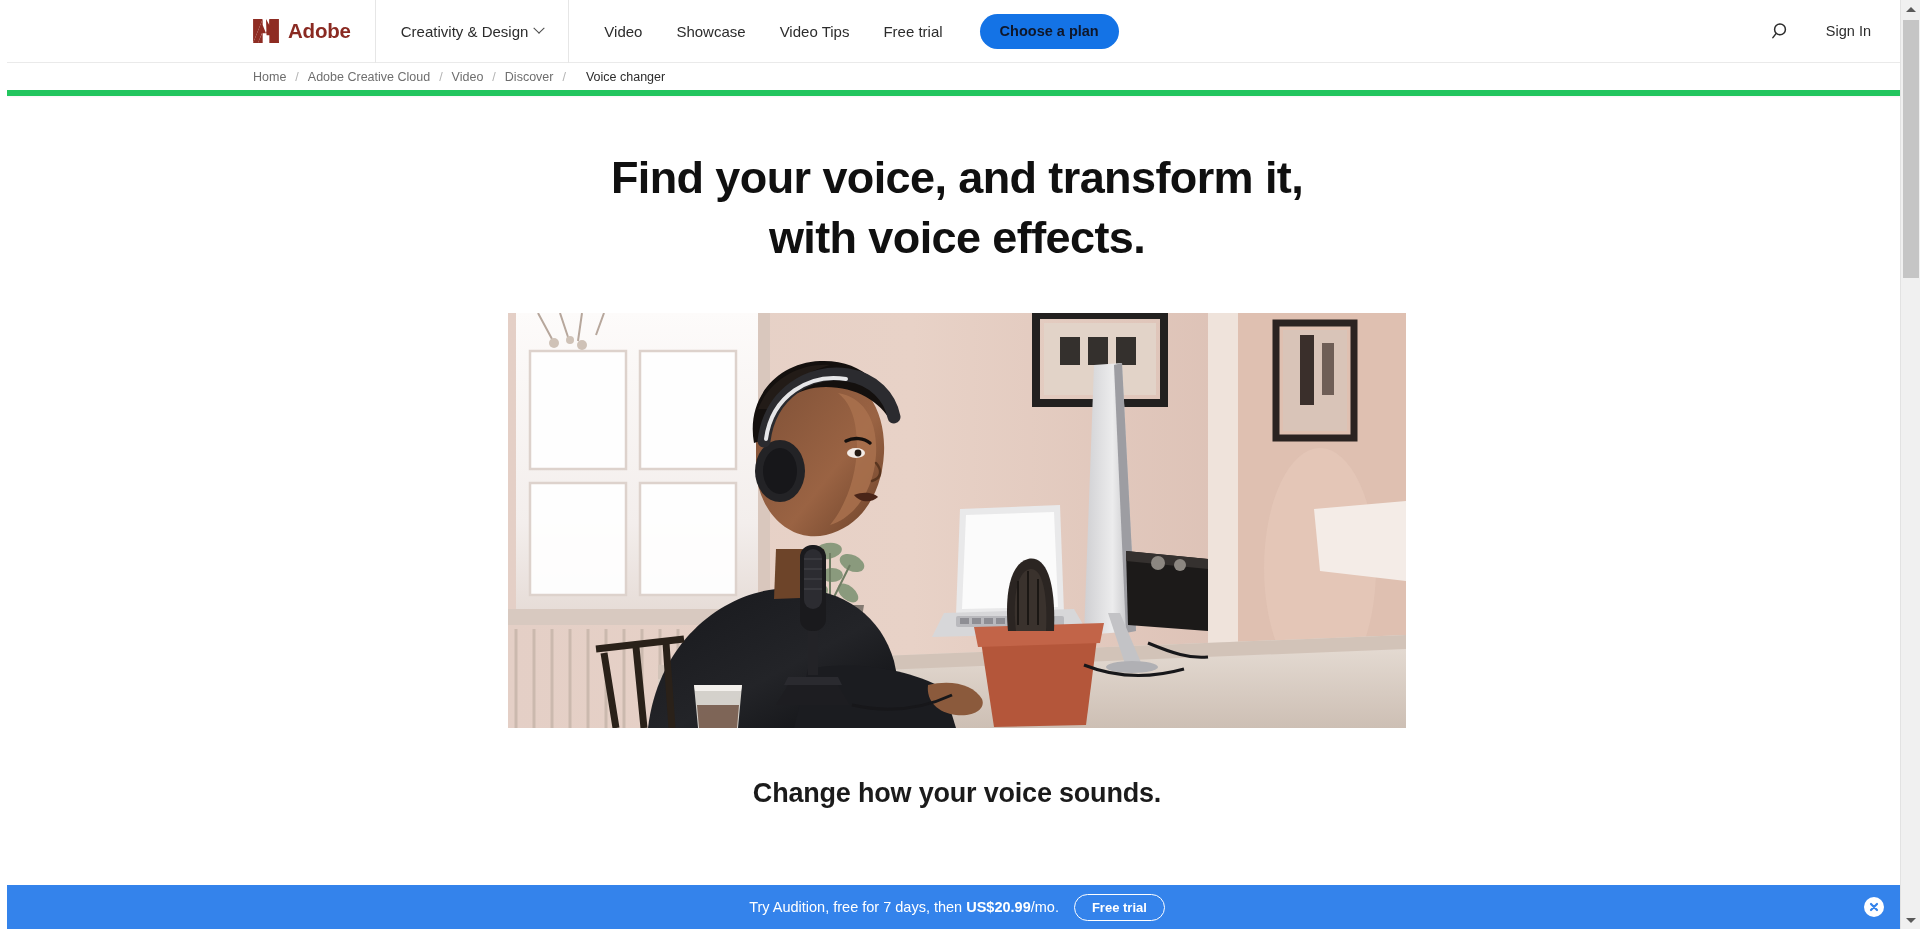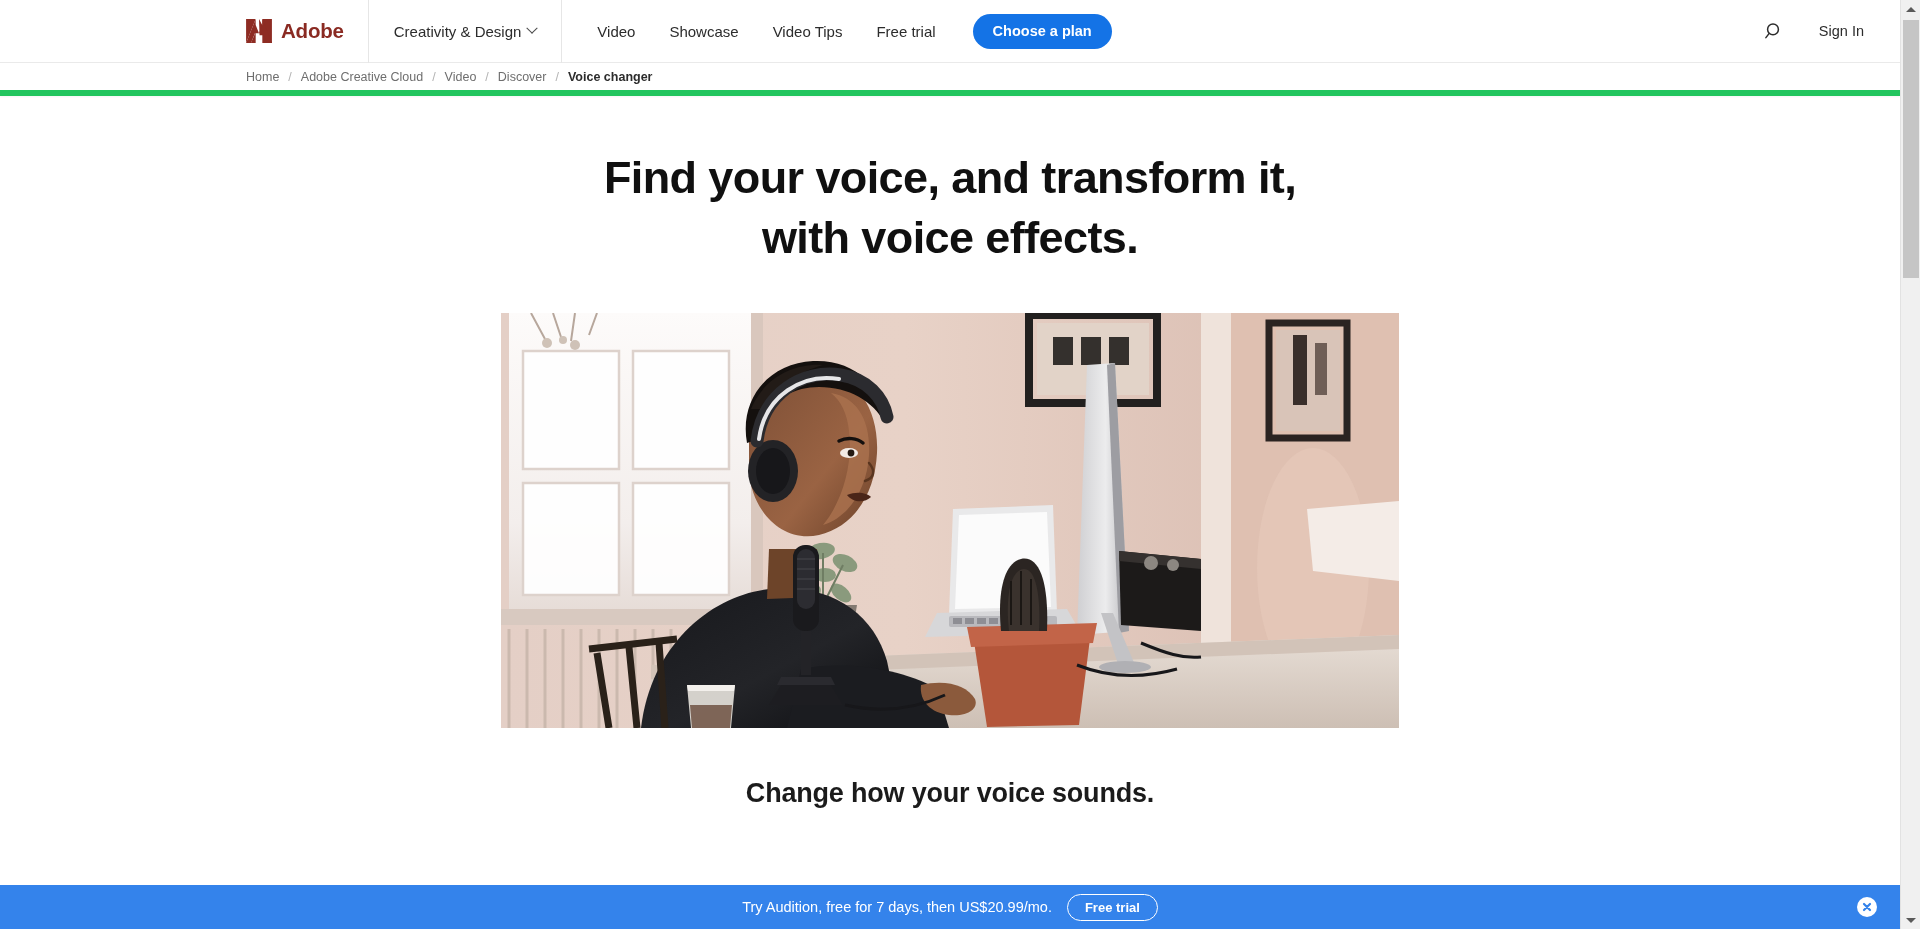--- a/index.html
+++ b/index.html
@@ -17,21 +17,21 @@
     position: relative;
     width: 1920px;
     height: 929px;
     background: #ffffff;
     overflow: hidden;
   }
 
   
   #page {
     position: absolute;
-    top: 0; left: 0;
+    top: 0; left: 7px;
     width: 1900px;
     height: 929px;
     background: #ffffff;
     overflow: hidden;
   }
 
   
   .global-nav {
     position: relative;
     height: 63px;
@@ -97,21 +97,21 @@
     color: #2c2c2c;
     padding: 0 17px;
     line-height: 63px;
     white-space: nowrap;
     cursor: pointer;
   }
 
   .cta-plan {
     margin-left: 20px;
     background: #1473e6;
-    color: #ffffff;
+    color: #0f172a;
     font-size: 14.5px;
     font-weight: 700;
     border: none;
     border-radius: 18px;
     height: 35px;
     padding: 0 20px;
     cursor: pointer;
     white-space: nowrap;
     font-family: "Liberation Sans", sans-serif;
   }
@@ -147,22 +147,23 @@
     padding-left: 246px;
   }
   .crumb {
     font-size: 12.5px;
     color: #6e6e6e;
     cursor: pointer;
     white-space: nowrap;
   }
   .crumb.current {
     color: #2c2c2c;
-    font-weight: 700;
+    font-weight: 400;
     cursor: default;
+    margin-left: 11px;
   }
   .crumb-sep {
     font-size: 12.5px;
     color: #b4b4b4;
     margin: 0 9px;
   }
 
   
   .hero {
     padding-top: 52px;
@@ -216,21 +217,21 @@
     align-items: center;
     justify-content: center;
     gap: 15px;
     z-index: 40;
   }
   .promo-text {
     font-size: 14.5px;
     color: #ffffff;
     white-space: nowrap;
   }
-  .promo-text b { font-weight: 400; margin-top: 8px; }
+  .promo-text b { font-weight: 700; margin-top: 8px; }
   .promo-trial {
     border: 1.6px solid #ffffff;
     background: transparent;
     color: #ffffff;
     font-size: 13px;
     font-weight: 700;
     border-radius: 16px;
     height: 27px;
     padding: 0 17px;
     cursor: pointer;

